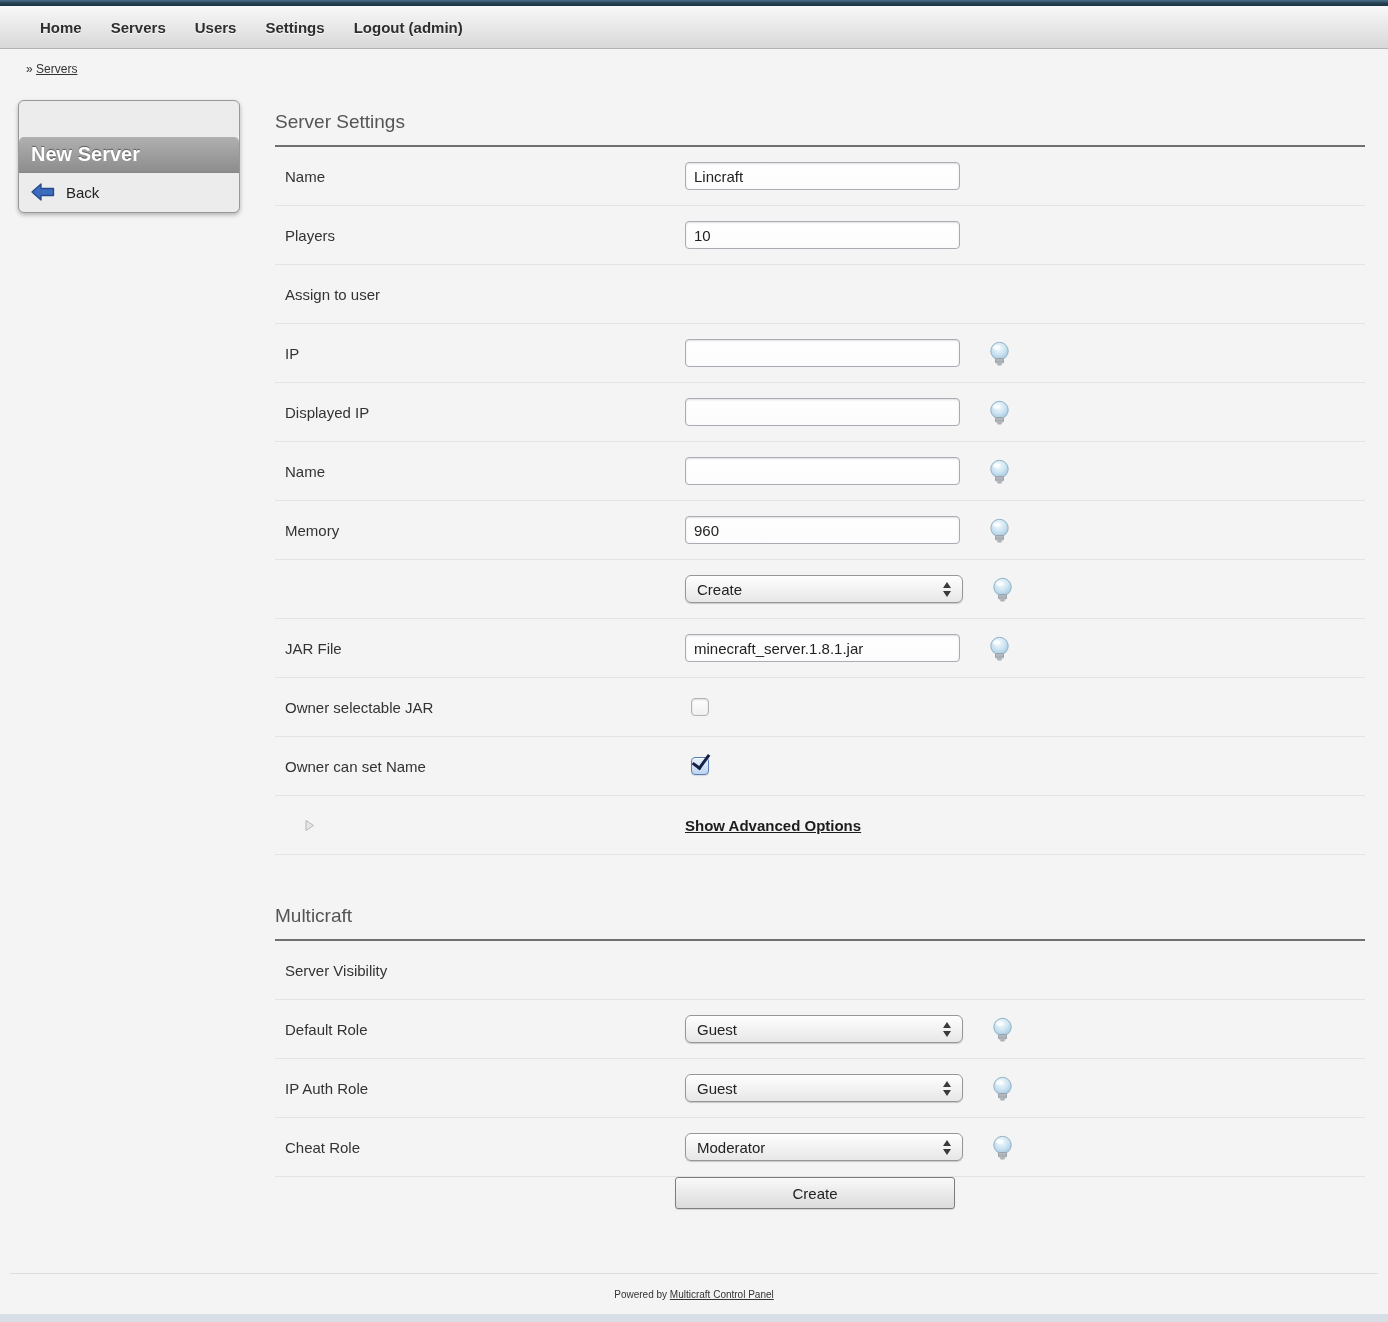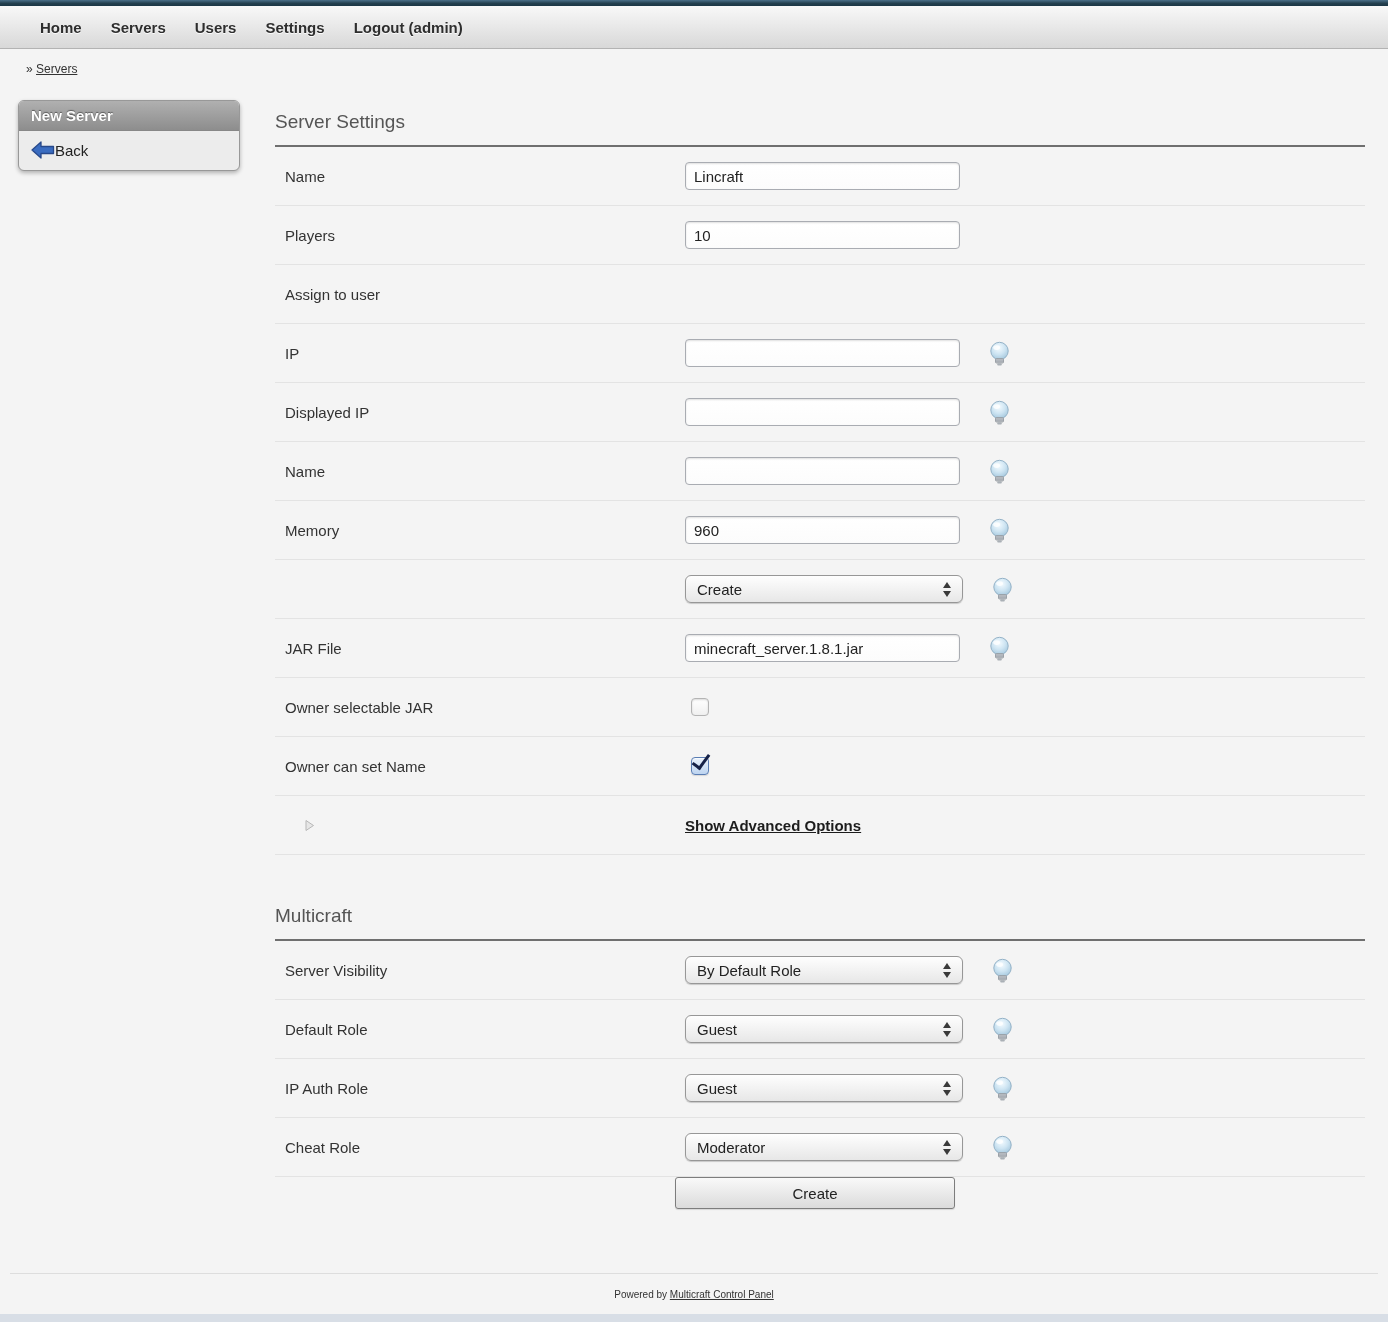--- a/index.html
+++ b/index.html
@@ -17,24 +17,24 @@
               text-shadow:0 1px 0 rgba(255,255,255,.85); cursor:pointer; }
 
   
   .breadcrumb { padding:13px 0 0 26px; font-size:12px; color:#333; height:23px; }
   .breadcrumb .crumb-link { color:#333; text-decoration:underline; cursor:pointer; }
 
   
   .content { display:flex; align-items:flex-start; }
   .sidebar { margin:15px 0 0 18px; width:220px; border:1px solid #989898; border-radius:6px;
              background:#ececec; box-shadow:0 2px 4px rgba(0,0,0,.28); }
-  .sidebar-header { background:linear-gradient(#b0b0b0,#8d8d8d); color:#fff; font-weight:bold; font-size:15px;
+  .sidebar-header { background:linear-gradient(#b0b0b0,#8d8d8d); color:#fff; font-weight:bold; font-size:20px;
                     padding:6px 12px; border-radius:5px 5px 0 0; text-shadow:0 -1px 1px rgba(0,0,0,.45);
-                    border-bottom:1px solid #878787; }
-  .sidebar-back { display:flex; align-items:center; padding:10px 12px 11px 12px; font-size:15px;
+                    border-bottom:1px solid #878787;margin-top:36px; }
+  .sidebar-back { display:flex; align-items:center; gap:11px; padding:10px 12px 11px 12px; font-size:15px;
                   color:#222; cursor:pointer; border-radius:0 0 5px 5px; }
 
   .main { flex:1; margin:0 23px 0 35px; }
   .section-title { margin-top:26px; font-size:19px; color:#555; padding-bottom:12px; border-bottom:2px solid #6f6f6f; }
   .section-title.permissions { margin-top:50px; }
 
   
   .form-row { display:flex; align-items:center; height:58px; border-bottom:1px solid #e3e3e3; }
   .row-label { width:400px; font-size:15px; color:#333; padding-left:10px; flex:none; }
   .row-control { display:flex; align-items:center; }
@@ -272,39 +272,20 @@
         </div>
         <div class="row-control">
           <span class="advanced-link">Show Advanced Options</span>
         </div>
       </div>
 
       <div class="section-title permissions">Multicraft</div>
 
       <div class="form-row">
         <div class="row-label">Server Visibility</div>
-        <div class="row-control">
-          <div class="select">
-            <span>By Default Role</span>
-            <span class="stepper">
-                <span class="arr-up"></span>
-                <span class="arr-down"></span>
-              </span>
-          </div>
-          <span class="bulb">
-            <svg width="23" height="25" viewBox="0 0 23 25">
-              <circle cx="11.5" cy="10" r="8.7" fill="url(#bg1)" stroke="#94b2c7" stroke-width="1"></circle>
-              <ellipse cx="8.6" cy="6.6" rx="3.4" ry="2.3" fill="rgba(255,255,255,.8)"></ellipse>
-              <rect x="7.5" y="17.6" width="8" height="4.4" rx="1" fill="#c7cbd0" stroke="#8d9298" stroke-width="0.8"></rect>
-              <line x1="7.5" y1="19.1" x2="15.5" y2="19.1" stroke="#9aa0a7" stroke-width="0.8"></line>
-              <line x1="7.5" y1="20.7" x2="15.5" y2="20.7" stroke="#9aa0a7" stroke-width="0.8"></line>
-              <rect x="9.2" y="22.2" width="4.6" height="2.2" rx="0.9" fill="#aab0b6"></rect>
-            </svg>
-          </span>
-        </div>
       </div>
 
       <div class="form-row">
         <div class="row-label">Default Role</div>
         <div class="row-control">
           <div class="select">
             <span>Guest</span>
             <span class="stepper">
                 <span class="arr-up"></span>
                 <span class="arr-down"></span>

